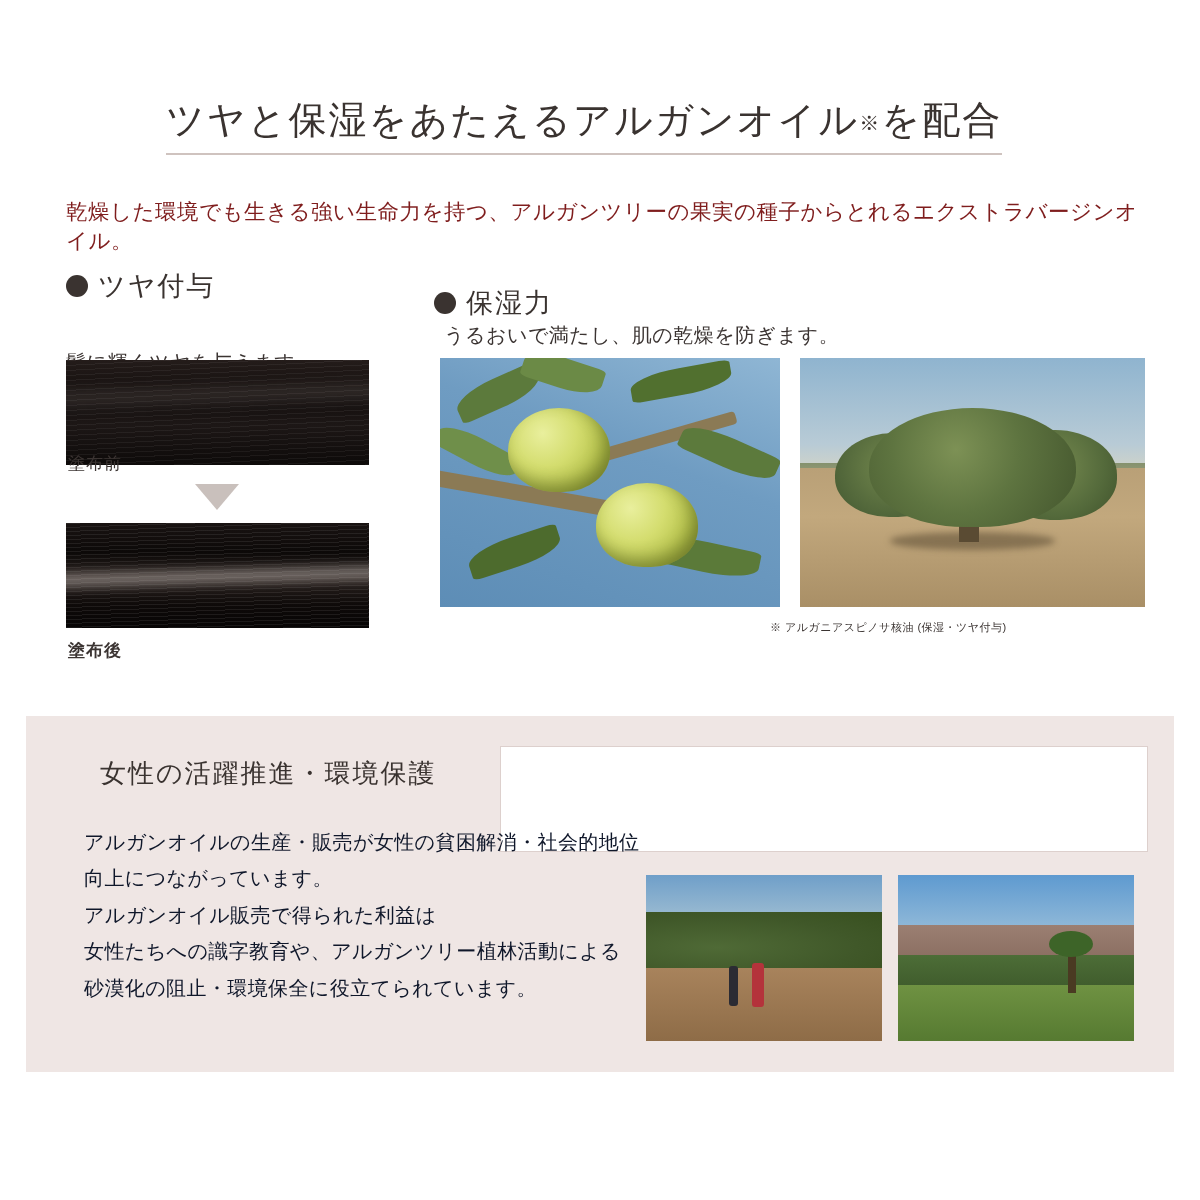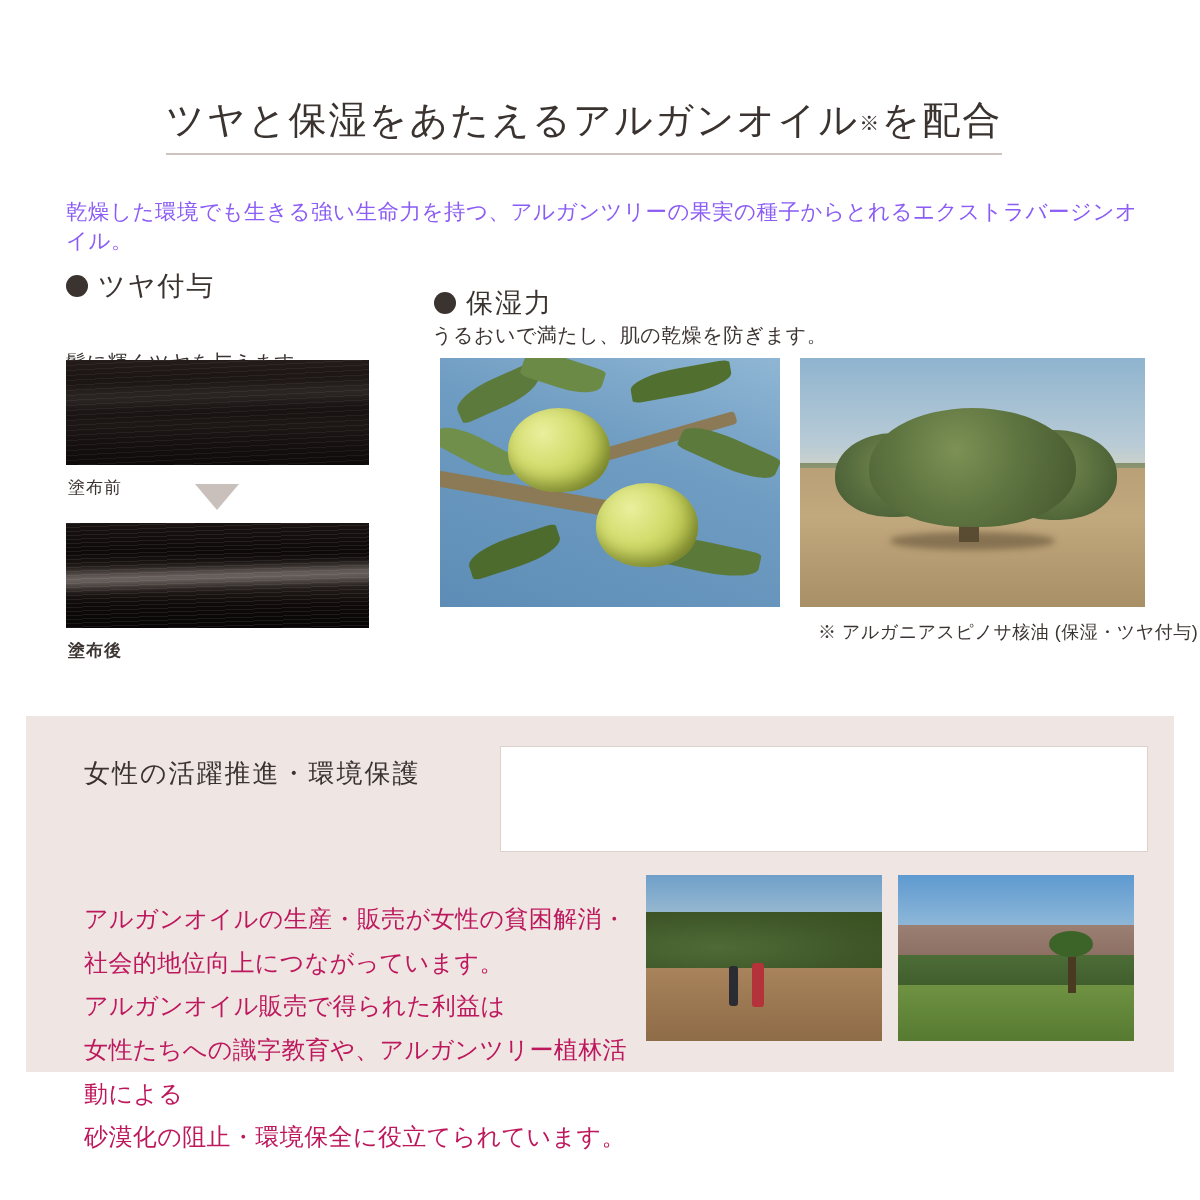--- a/index.html
+++ b/index.html
@@ -46,21 +46,21 @@
   }
 
   
   .lead {
     position: absolute;
     left: 66px;
     top: 197px;
     width: 1080px;
     font-size: 21.5px;
     letter-spacing: 0.5px;
-    color: #8b5cf6;
+    color: #7f1d1d;
   }
 
   
   .sec-head {
     position: absolute;
     display: flex;
     align-items: center;
     font-size: 27px;
     letter-spacing: 2px;
     color: #3a3330;
@@ -76,21 +76,21 @@
   #sec-gloss { left: 66px; top: 268px; }
   #sec-moist { left: 434px; top: 268px; margin-top: 17px; }
 
   .sub-text {
     position: absolute;
     font-size: 20px;
     letter-spacing: 0.5px;
     color: #3b3432;
   }
   #sub-gloss { left: 66px; top: 322px; margin-top: 27px; }
-  #sub-moist { left: 432px; top: 322px; }
+  #sub-moist { left: 444px; top: 322px; }
 
   
   .hair {
     position: absolute;
     left: 66px;
     width: 303px;
     height: 105px;
     overflow: hidden;
     background: #120e0d;
   }
@@ -138,21 +138,21 @@
     filter: blur(2.5px);
   }
 
   .hair-label {
     position: absolute;
     left: 68px;
     font-size: 17px;
     color: #3b3432;
     letter-spacing: 1px;
   }
-  #label-before { top: 476px; }
+  #label-before { top: 452px; }
   #label-after { top: 639px; font-weight: bold; }
 
   .arrow-down {
     position: absolute;
     left: 195px;
     top: 484px;
     width: 0;
     height: 0;
     border-left: 22px solid transparent;
     border-right: 22px solid transparent;
@@ -246,39 +246,39 @@
     top: 70%;
     width: 48%;
     height: 7%;
     border-radius: 50%;
     background: rgba(70,58,38,0.45);
     filter: blur(3px);
   }
 
   .photo-caption {
     position: absolute;
-    left: 818px;
+    left: 770px;
     top: 620px;
-    font-size: 18px;
+    font-size: 11px;
     letter-spacing: 0.5px;
     color: #3b3432;
   }
 
   
   .panel {
     position: absolute;
     left: 26px;
     top: 716px;
     width: 1148px;
     height: 356px;
     background: #efe6e4;
   }
   .panel-title {
     position: absolute;
-    left: 84px;
+    left: 100px;
     top: 756px;
     font-size: 26px;
     letter-spacing: 2px;
     color: #3a3330;
   }
 
   .note-box {
     position: absolute;
     left: 500px;
     top: 746px;
@@ -355,26 +355,26 @@
     font-size: 16.5px;
     line-height: 1.62;
     color: #3b3432;
     letter-spacing: 0.2px;
     padding-left: 6px;
   }
 
   .panel-body {
     position: absolute;
     left: 84px;
-    top: 897px;
+    top: 824px;
     width: 560px;
-    font-size: 24px;
+    font-size: 20px;
     line-height: 1.82;
     letter-spacing: 0.4px;
-    color: #be185d;
+    color: #0f172a;
   }
 
   
   #photo-people {
     left: 646px;
     top: 875px;
     width: 236px;
     height: 166px;
   }
   .pp-sky { position: absolute; left:0; top:0; right:0; height: 34%; background: linear-gradient(180deg,#6f9fc9 0%, #a9c4d4 100%); }

